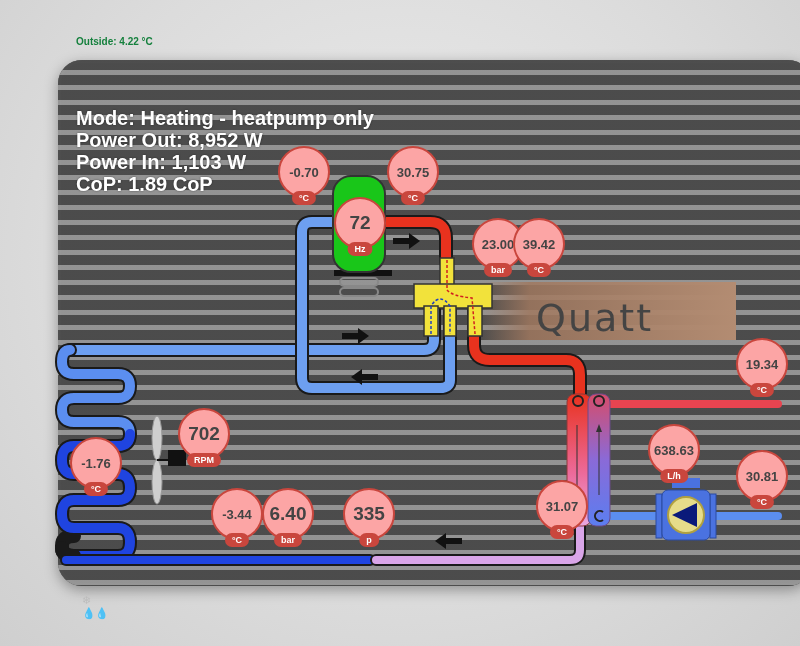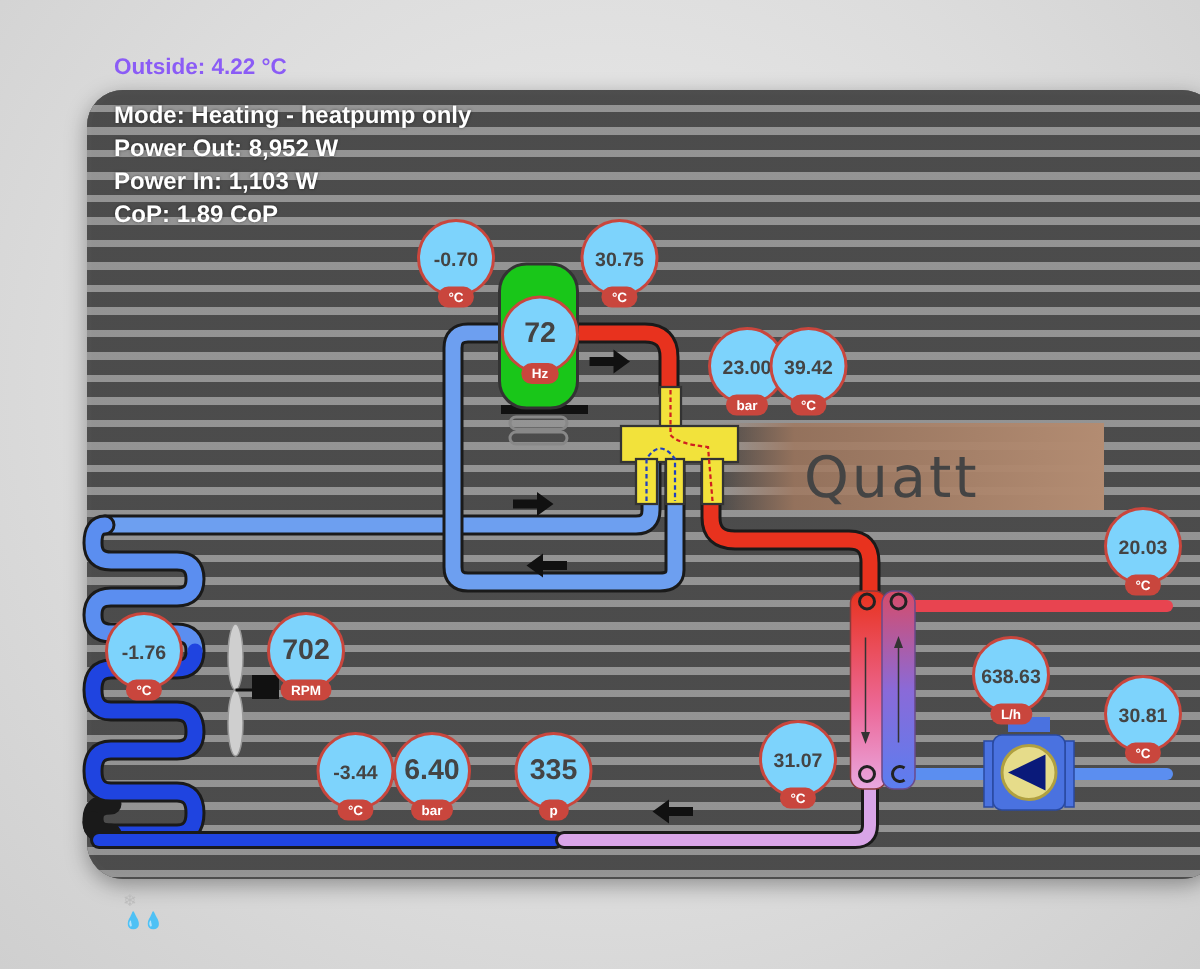--- a/index.html
+++ b/index.html
@@ -2,21 +2,21 @@
 <html><head>
 <meta charset="utf-8">
 <style>
   html, body { margin:0; padding:0; }
   body {
     width:800px; height:646px; overflow:hidden; position:relative;
     background: radial-gradient(ellipse at 50% 40%, #ececec 0%, #dcdcdc 60%, #cfcfcf 100%);
     font-family: "Liberation Sans", sans-serif;
   }
   .outside {
-    position:absolute; left:76px; top:36px; font-size:15px; font-weight:bold; color:#8b5cf6;
+    position:absolute; left:76px; top:36px; font-size:10px; font-weight:bold; color:#15803d;
   }
   .unit-frame {
     position:absolute; left:58px; top:60px; width:754px; height:526px;
     border-radius:24px; background:#5b5b5b;
     box-shadow: inset 0 0 0 3px #6c6c6c, 0 4px 14px rgba(0,0,0,0.35);
     overflow:hidden;
   }
   .stripes {
     position:absolute; left:0; top:0; width:100%; height:100%;
     background: repeating-linear-gradient(to bottom, #4a4a4a 0px, #4a4a4a 10px, #9a9a9a 10px, #9a9a9a 15px);
@@ -24,27 +24,28 @@
   }
   .woodband {
     position:absolute; left:420px; top:222px; width:258px; height:58px;
     background: linear-gradient(90deg, rgba(150,110,85,0.0) 0%, rgba(160,120,95,0.85) 20%, #b38c72 100%);
   }
   .logo {
     position:absolute; left:478px; top:236px; font-size:38px; color:#444; letter-spacing:2px;
     font-family:"DejaVu Sans", sans-serif; font-weight:normal;
   }
   .info {
-    position:absolute; left:76px; color:#fff; font-weight:bold; font-size:16px;
+    position:absolute; left:76px; color:#fff; font-weight:bold; font-size:20px;
     text-shadow: 0 0 2px rgba(0,0,0,0.5);
+    margin-top: 38px;
   }
   svg.pipes { position:absolute; left:0; top:0; }
   .gauge {
     position:absolute; width:52px; height:52px; border-radius:50%;
-    background:#7dd3fc; border:2px solid #c9463d; box-sizing:border-box;
+    background:#fca5a5; border:2px solid #c9463d; box-sizing:border-box;
     display:flex; align-items:center; justify-content:center;
     font-weight:bold; color:#444; font-size:13px;
   }
   .gauge.big { font-size:19px; }
   .badge {
     position:absolute; left:50%; transform:translateX(-50%); bottom:-9px;
     background:#c9463d; color:#fff; font-size:9px; font-weight:bold;
     border-radius:8px; padding:2px 7px; white-space:nowrap;
   }
   .drops { position:absolute; left:82px; top:594px; color:#bcbcbc; font-size:11px; }
@@ -171,48 +172,48 @@
 </div>
 <div class="gauge" style="left:472px;top:218px">
   <span>23.00</span>
   <span class="badge">bar</span>
 </div>
 <div class="gauge" style="left:513px;top:218px">
   <span>39.42</span>
   <span class="badge">°C</span>
 </div>
 <div class="gauge" style="left:736px;top:338px">
-  <span>20.03</span>
+  <span>19.34</span>
   <span class="badge">°C</span>
 </div>
 <div class="gauge" style="left:648px;top:424px">
   <span>638.63</span>
   <span class="badge">L/h</span>
 </div>
 <div class="gauge" style="left:736px;top:450px">
   <span>30.81</span>
   <span class="badge">°C</span>
 </div>
-<div class="gauge" style="left:506px;top:480px">
+<div class="gauge" style="left:536px;top:480px">
   <span>31.07</span>
   <span class="badge">°C</span>
 </div>
 <div class="gauge big" style="left:343px;top:488px">
   <span>335</span>
   <span class="badge">p</span>
 </div>
 <div class="gauge" style="left:211px;top:488px">
   <span>-3.44</span>
   <span class="badge">°C</span>
 </div>
 <div class="gauge big" style="left:262px;top:488px">
   <span>6.40</span>
   <span class="badge">bar</span>
 </div>
-<div class="gauge" style="left:70px;top:408px">
+<div class="gauge" style="left:70px;top:437px">
   <span>-1.76</span>
   <span class="badge">°C</span>
 </div>
 <div class="gauge big" style="left:178px;top:408px">
   <span>702</span>
   <span class="badge">RPM</span>
 </div>
 
 <div class="drops">❄<br>💧💧</div>
 

